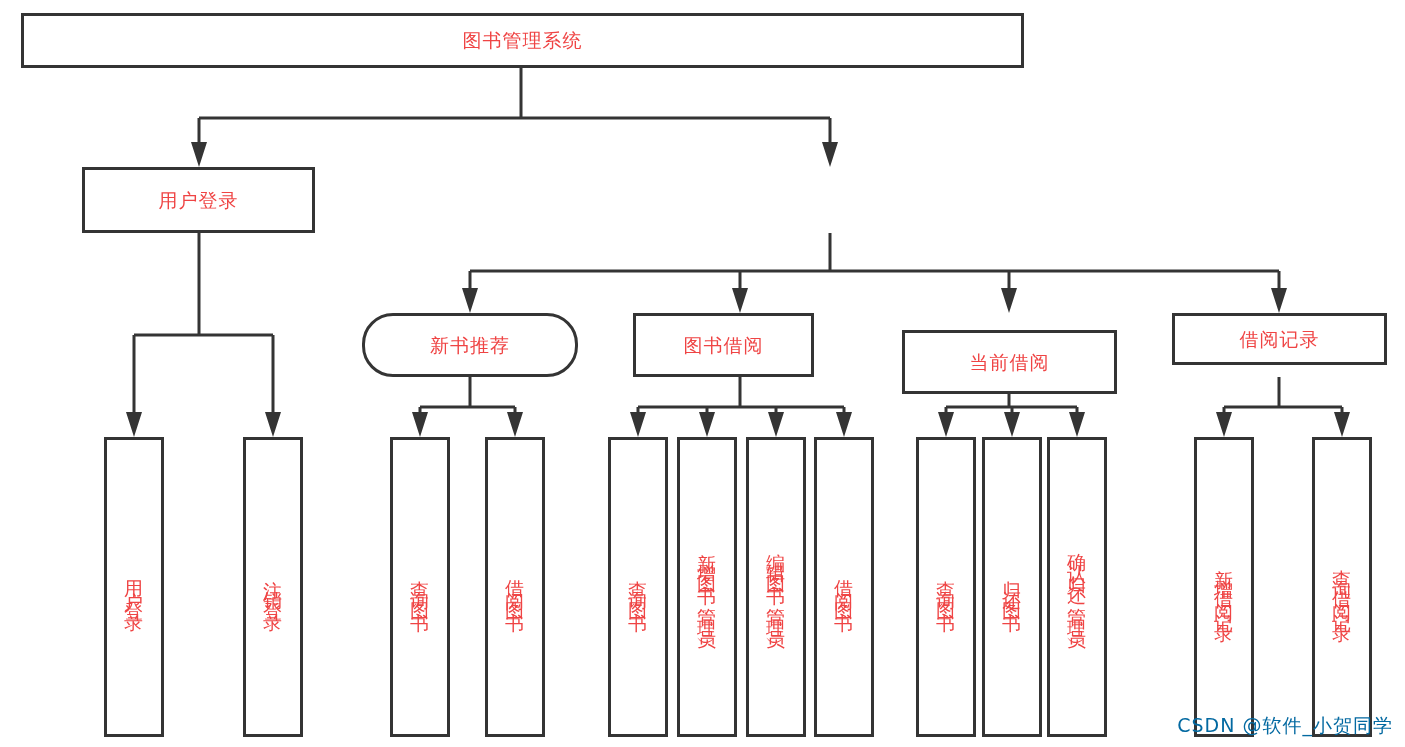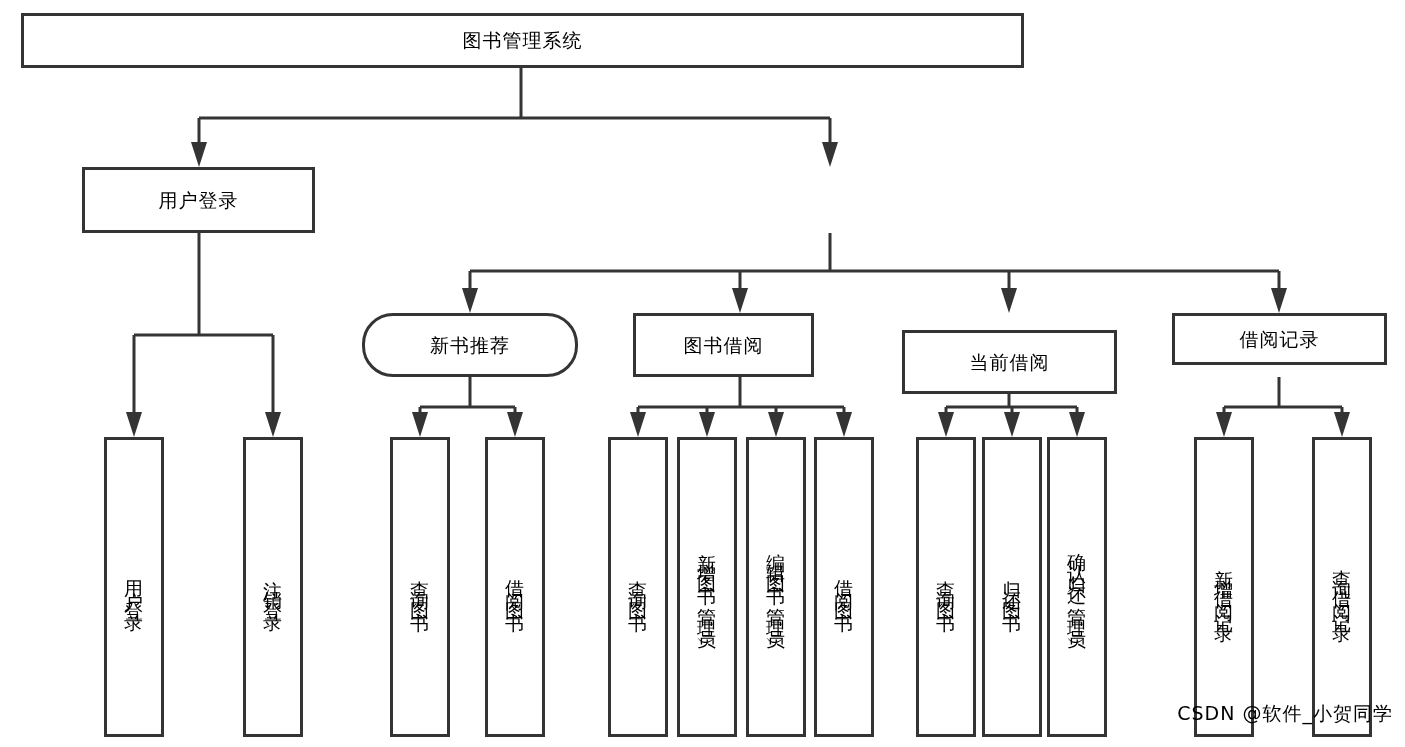--- a/index.html
+++ b/index.html
@@ -19,45 +19,45 @@
     position: absolute;
     left: 0;
     top: 0;
     z-index: 1;
   }
   .node {
     position: absolute;
     box-sizing: border-box;
     border: 3px solid #343434;
     background: #ffffff;
-    color: #000000;
+    color: #ef4444;
     display: flex;
     align-items: center;
     justify-content: center;
     z-index: 2;
     font-size: 19px;
     line-height: 1;
   }
   .node.h span {
     letter-spacing: 1px;
     white-space: nowrap;
   }
   .node.v span {
     writing-mode: vertical-rl;
     text-orientation: mixed;
     letter-spacing: 11px;
     white-space: nowrap;
   }
   .watermark {
     position: absolute;
     right: 12px;
-    bottom: 20px;
+    bottom: 8px;
     z-index: 10;
     font-size: 19px;
-    color: #000000;
+    color: #0369a1;
     letter-spacing: 1px;
     white-space: nowrap;
   }
 </style>
 </head>
 <body>
 
 <div class="stage">
 
   <svg class="connectors" width="1405" height="747" viewBox="0 0 1405 747">

